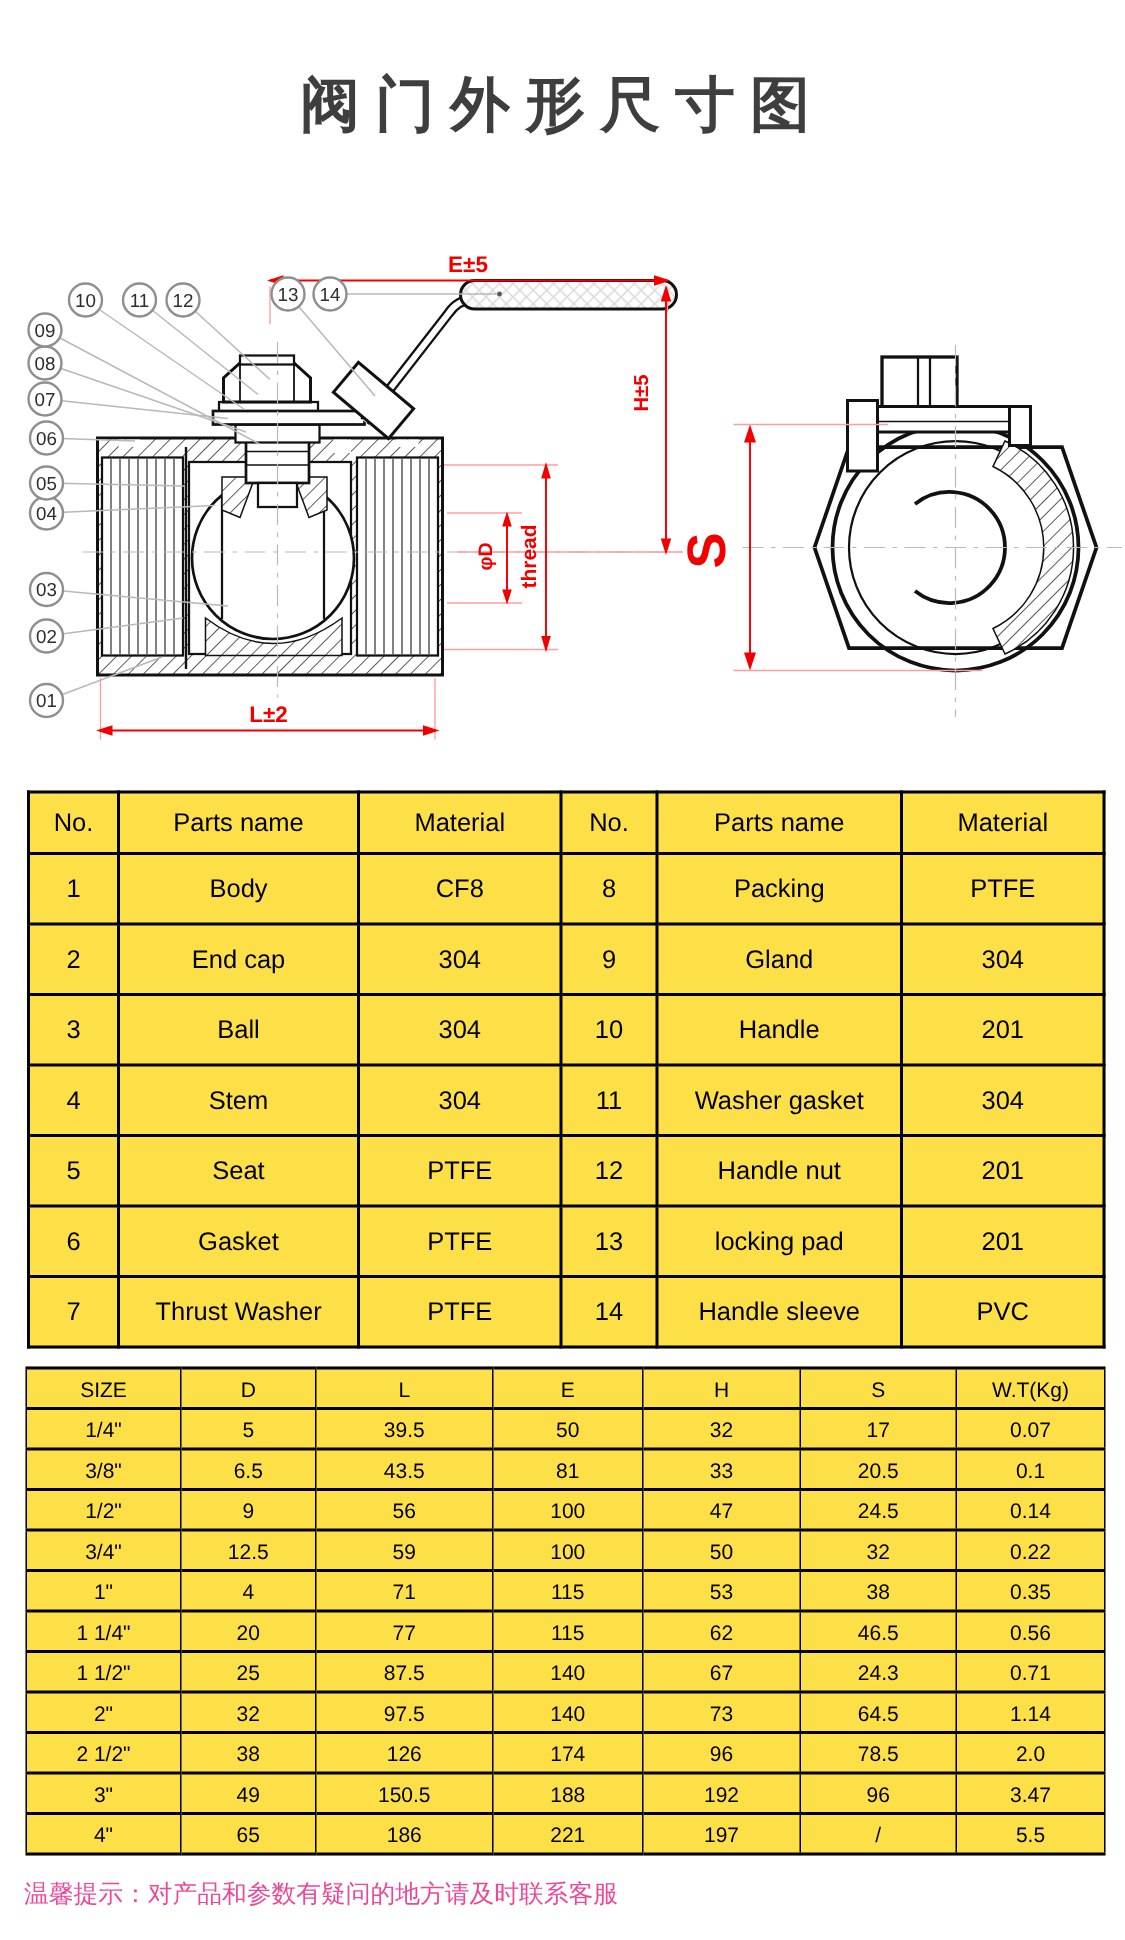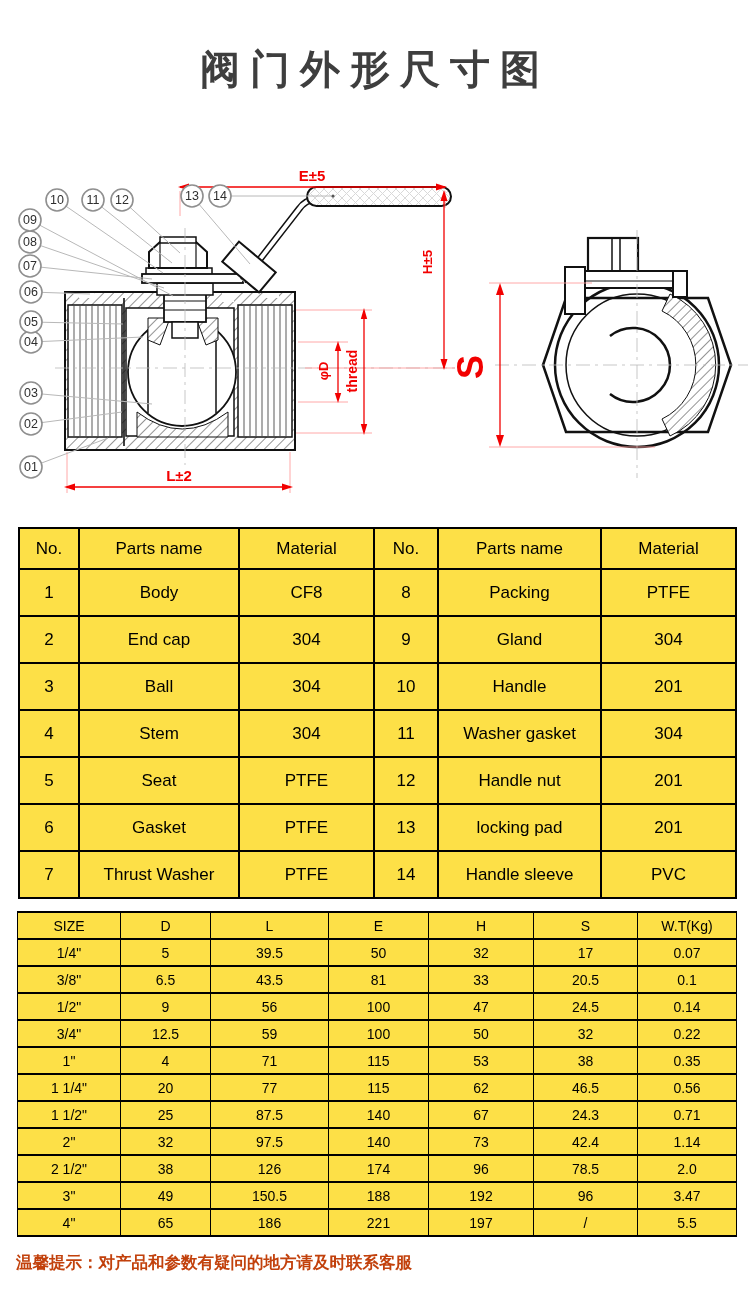--- a/index.html
+++ b/index.html
@@ -21,21 +21,21 @@
   .parts th{height:37px;}
   .parts td{height:43px;}
 
   #size-wrap{position:absolute;left:17px;top:911px;}
   .size{width:719px;font-size:14px;}
   .size th,.size td{border:1px solid #000;border-top-width:2px;border-bottom-width:2px;}
   .size th{height:23px;}
   .size td{height:23px;}
 
   .footer-note{position:absolute;left:16px;top:1252px;font-size:16.5px;
-    font-weight:bold;color:#c2410c;text-align:right;}
+    font-weight:normal;color:#ec4899;text-align:right;}
 
   
   .dim{fill:#f20000;font-weight:bold;font-family:"Liberation Sans",sans-serif;}
   .callout-num{fill:#2e2e2e;font-size:12.5px;font-family:"Liberation Sans",sans-serif;}
 </style>
 </head>
 <body>
 
 <div class="page-title">阀门外形尺寸图</div>
 
@@ -409,21 +409,21 @@
           <td>67</td>
           <td>24.3</td>
           <td>0.71</td>
         </tr>
         <tr>
           <td>2"</td>
           <td>32</td>
           <td>97.5</td>
           <td>140</td>
           <td>73</td>
-          <td>42.4</td>
+          <td>64.5</td>
           <td>1.14</td>
         </tr>
         <tr>
           <td>2 1/2"</td>
           <td>38</td>
           <td>126</td>
           <td>174</td>
           <td>96</td>
           <td>78.5</td>
           <td>2.0</td>

